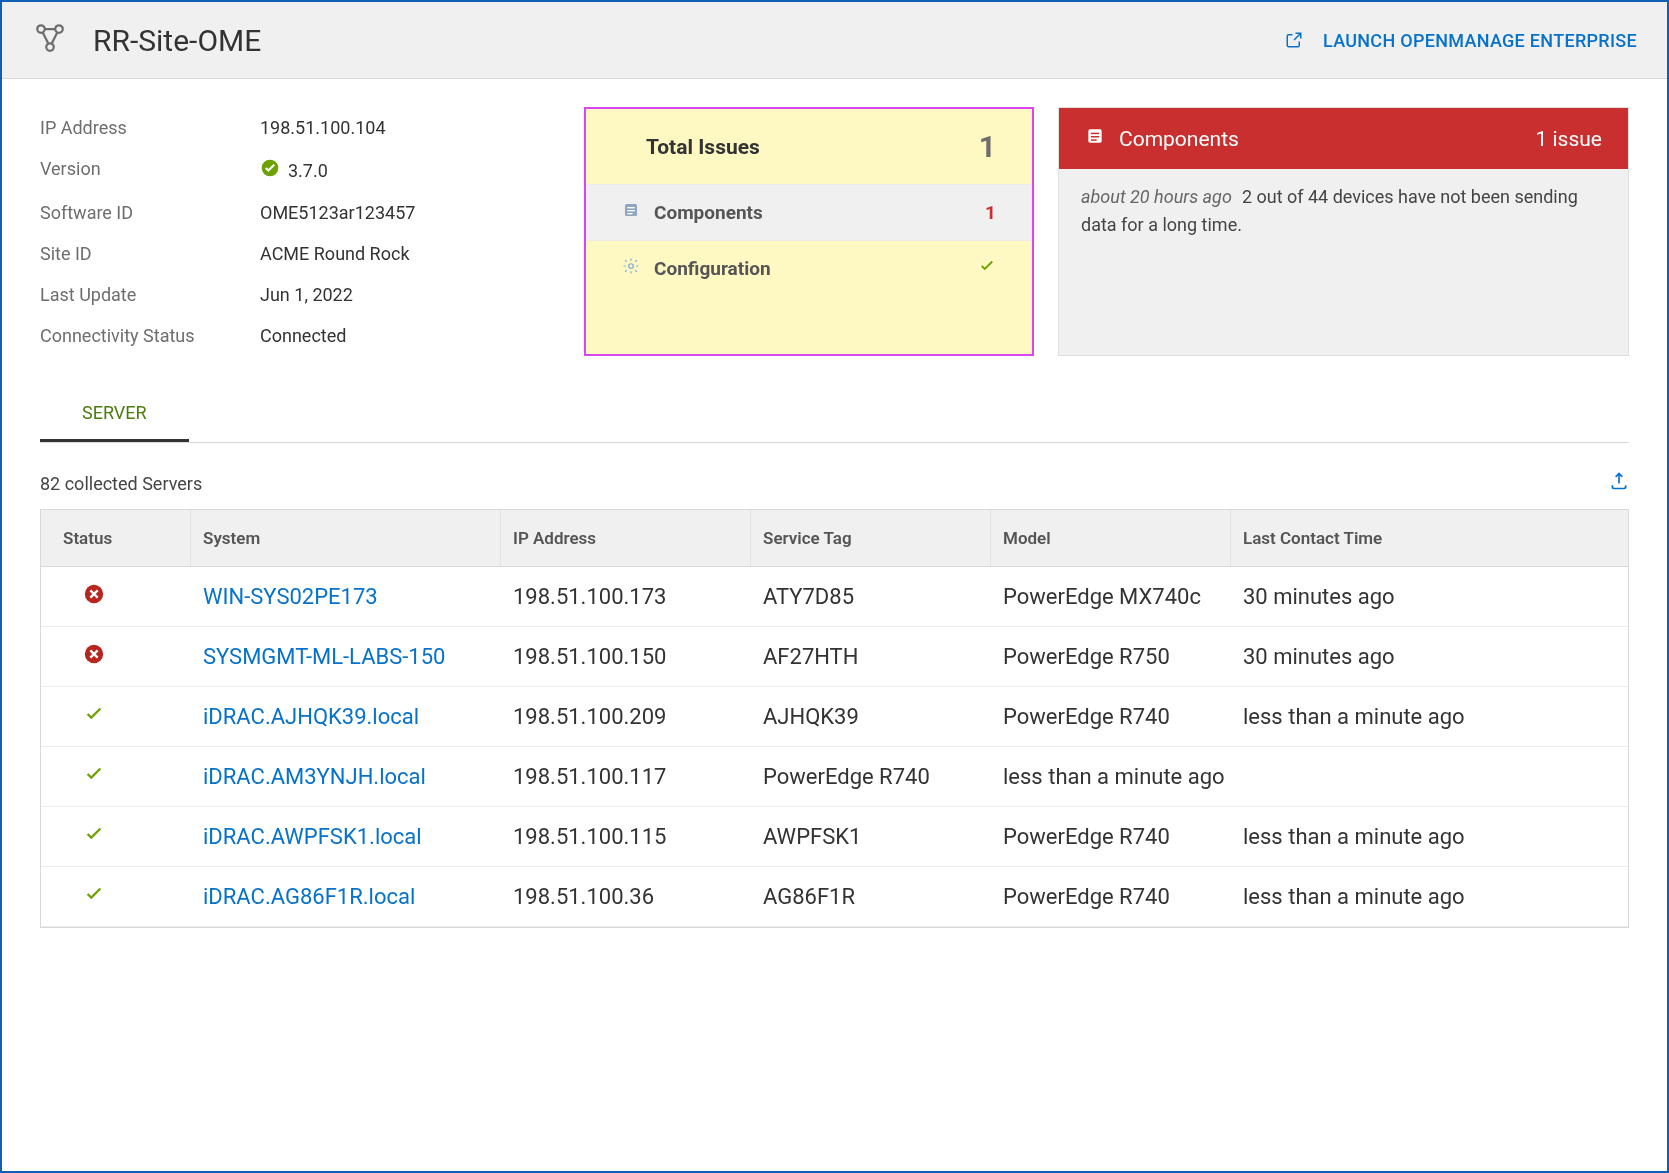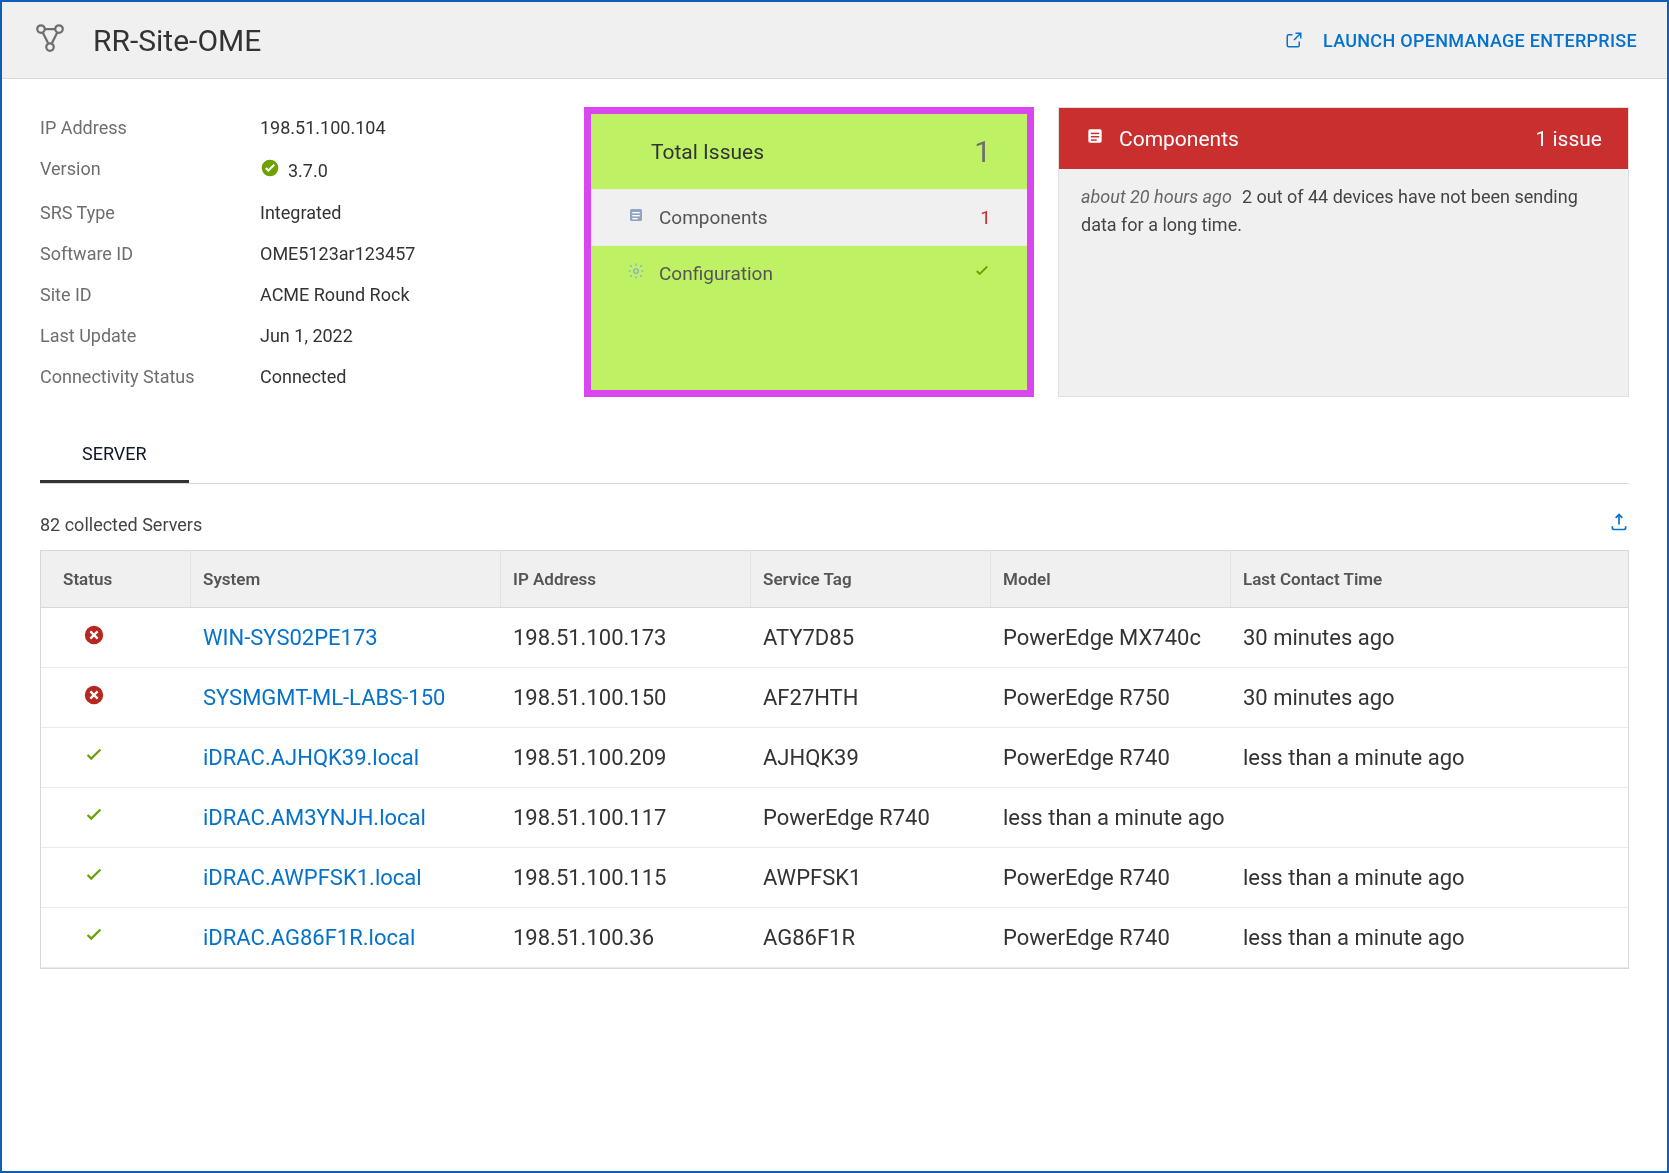--- a/index.html
+++ b/index.html
@@ -37,22 +37,23 @@
 .props {
   flex: 0 0 520px;
   font-size: 18px;
 }
 .props .row { display: flex; padding: 10px 0; }
 .props .label { flex: 0 0 220px; color: #6e6e6e; }
 .props .value { color: #333; display:flex; align-items:center; gap:8px; }
 
 .summary {
   flex: 0 0 450px;
-  border: 7px solid #d946ef;
-  background:#bef264;
+  border: 2px solid #d946ef;
+  background:#fef9c3;
+  font-weight:bold;
 }
 .summary .total-row {
   display:flex; justify-content:space-between; align-items:center;
   padding: 20px 36px 20px 60px; font-size: 21px; color:#333;
 }
 .summary .total-row .count { font-size: 30px; color:#6e6e6e; }
 .summary .cat-row {
   display:flex; justify-content:space-between; align-items:center;
   padding: 16px 36px 16px 36px; font-size: 19px; color:#555;
   border-top:1px solid #eceaea;
@@ -83,21 +84,21 @@
 }
 .detail-body .time { font-style: italic; color:#666; margin-right:10px; }
 
 .tabs {
   margin-top: 30px;
   border-bottom: 1px solid #d8d8d8;
 }
 .tab {
   display:inline-block;
   padding: 16px 42px;
-  font-size: 18px; color:#0f172a;
+  font-size: 18px; color:#4d7c0f;
   border-bottom: 3px solid #333;
   cursor:pointer;
 }
 
 .servers-wrap { margin-top: 28px; }
 .servers-top {
   display:flex; justify-content:space-between; align-items:center;
   margin-bottom: 14px;
 }
 .servers-count { font-size: 18px; color:#444; }
@@ -182,24 +183,20 @@
       <div class="value">
         <span class="ok-badge">
           <svg viewBox="0 0 24 24">
                 <circle cx="12" cy="12" r="10" fill="#6ea204"></circle>
                 <path d="M7 12l3 3 7-7" stroke="#fff" stroke-width="2.5" fill="none"></path>
               </svg>
         </span>
         <span>3.7.0</span>
       </div>
     </div>
-    <div class="row">
-          <div class="label">SRS Type</div>
-          <div class="value">Integrated</div>
-        </div>
     <div class="row">
           <div class="label">Software ID</div>
           <div class="value">OME5123ar123457</div>
         </div>
     <div class="row">
           <div class="label">Site ID</div>
           <div class="value">ACME Round Rock</div>
         </div>
     <div class="row">
           <div class="label">Last Update</div>

